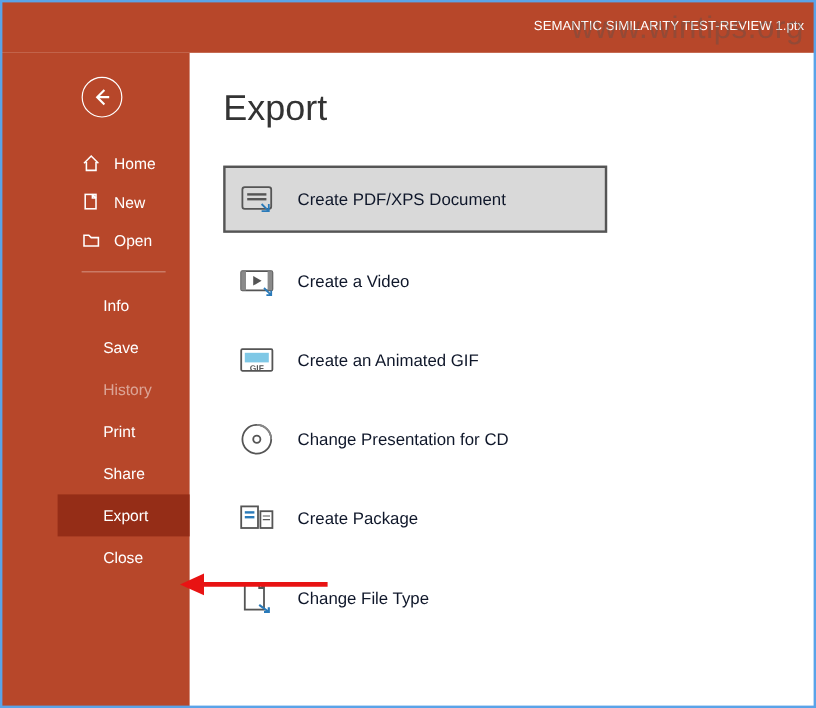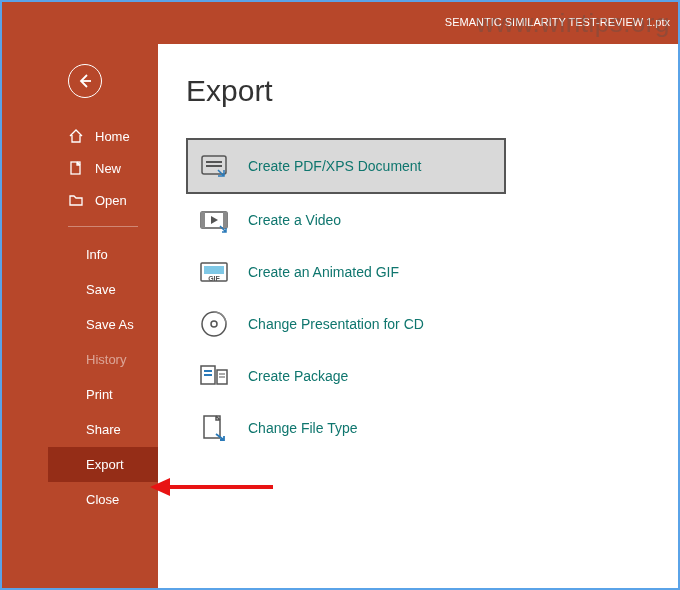--- a/index.html
+++ b/index.html
@@ -105,24 +105,25 @@
       color: #333;
       margin-bottom: 30px;
     }
     .export-options {
       width: 320px;
     }
     .export-option {
       display: flex;
       align-items: center;
       padding: 10px 12px;
+      margin-bottom: 14px;
       cursor: pointer;
       gap: 18px;
       font-size: 14px;
-      color: #0f766e;
+      color: #0f172a;
     }
     .export-option.selected {
       background: #d9d9d9;
       border: 2px solid #555;
       padding: 10px 10px;
     }
     .export-option .opt-icon {
       width: 32px;
       height: 32px;
       display: flex;
@@ -186,23 +187,20 @@
     </div>
 
     <div class="sidebar-divider"></div>
 
     <div class="sidebar-item sub">
       <span>Info</span>
     </div>
     <div class="sidebar-item sub">
       <span>Save</span>
     </div>
-    <div class="sidebar-item sub">
-      <span>Save As</span>
-    </div>
     <div class="sidebar-item sub faded">
       <span>History</span>
     </div>
     <div class="sidebar-item sub">
       <span>Print</span>
     </div>
     <div class="sidebar-item sub">
       <span>Share</span>
     </div>
     <div class="sidebar-item sub selected">

